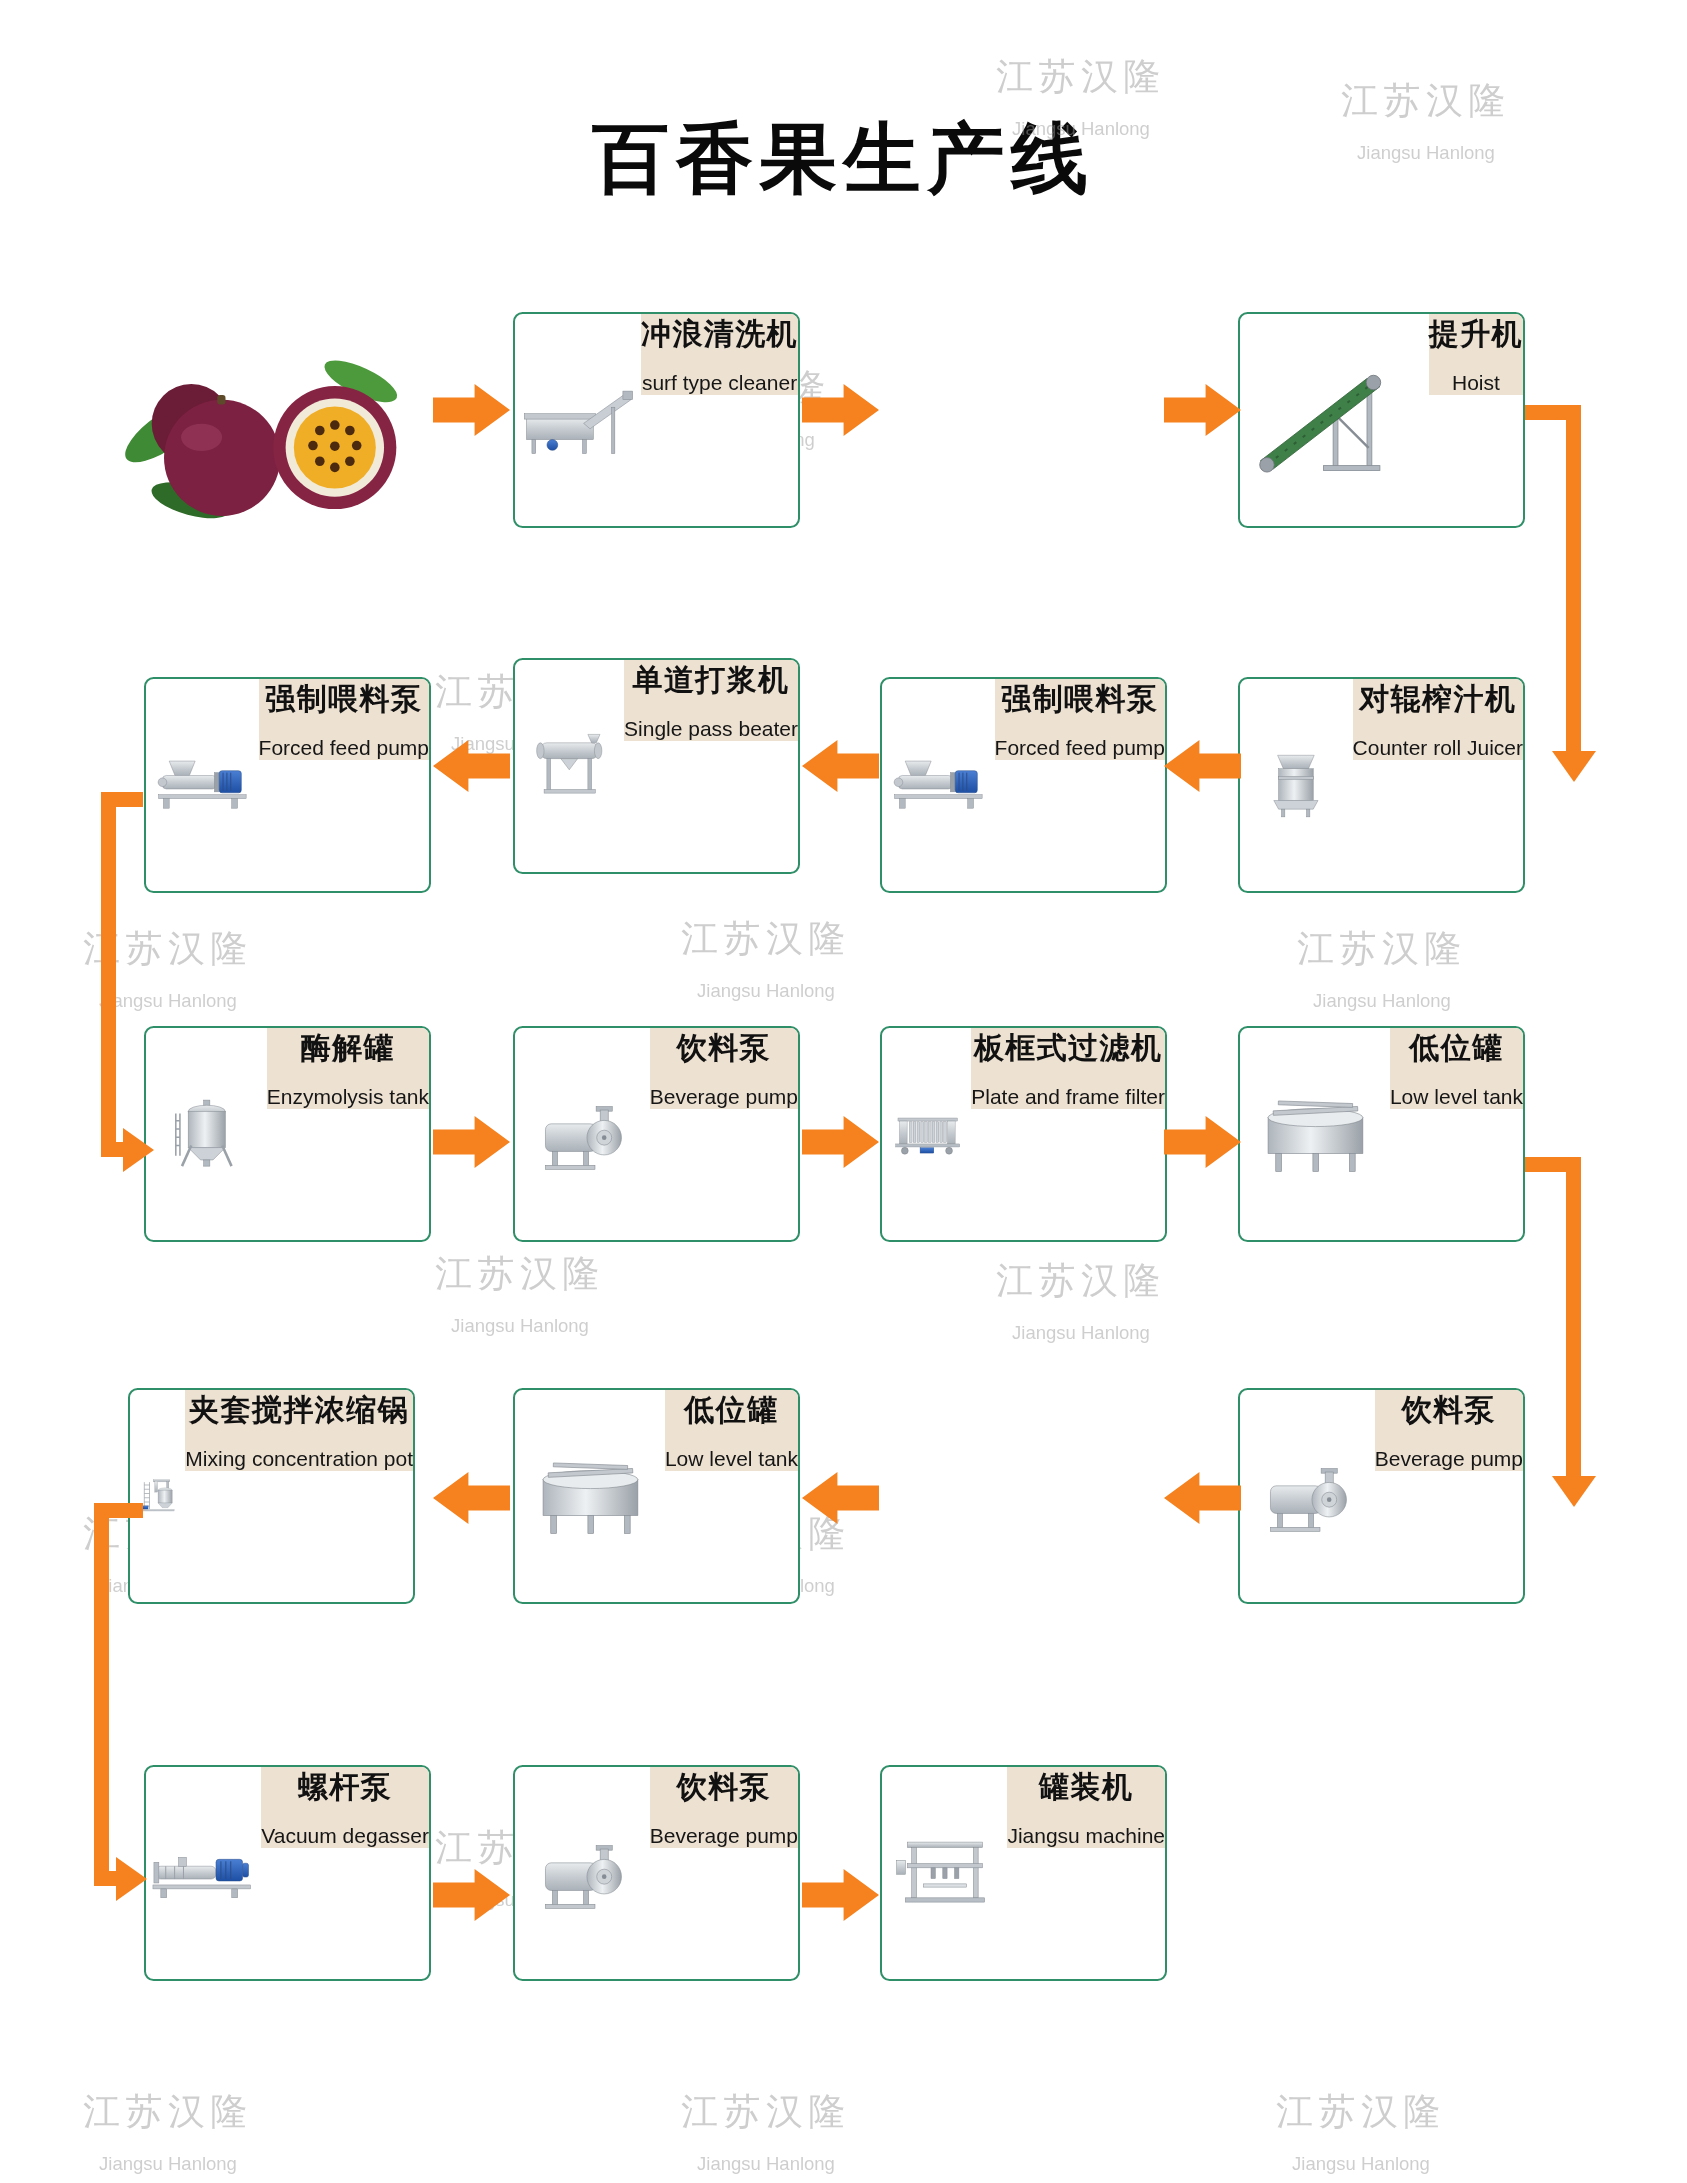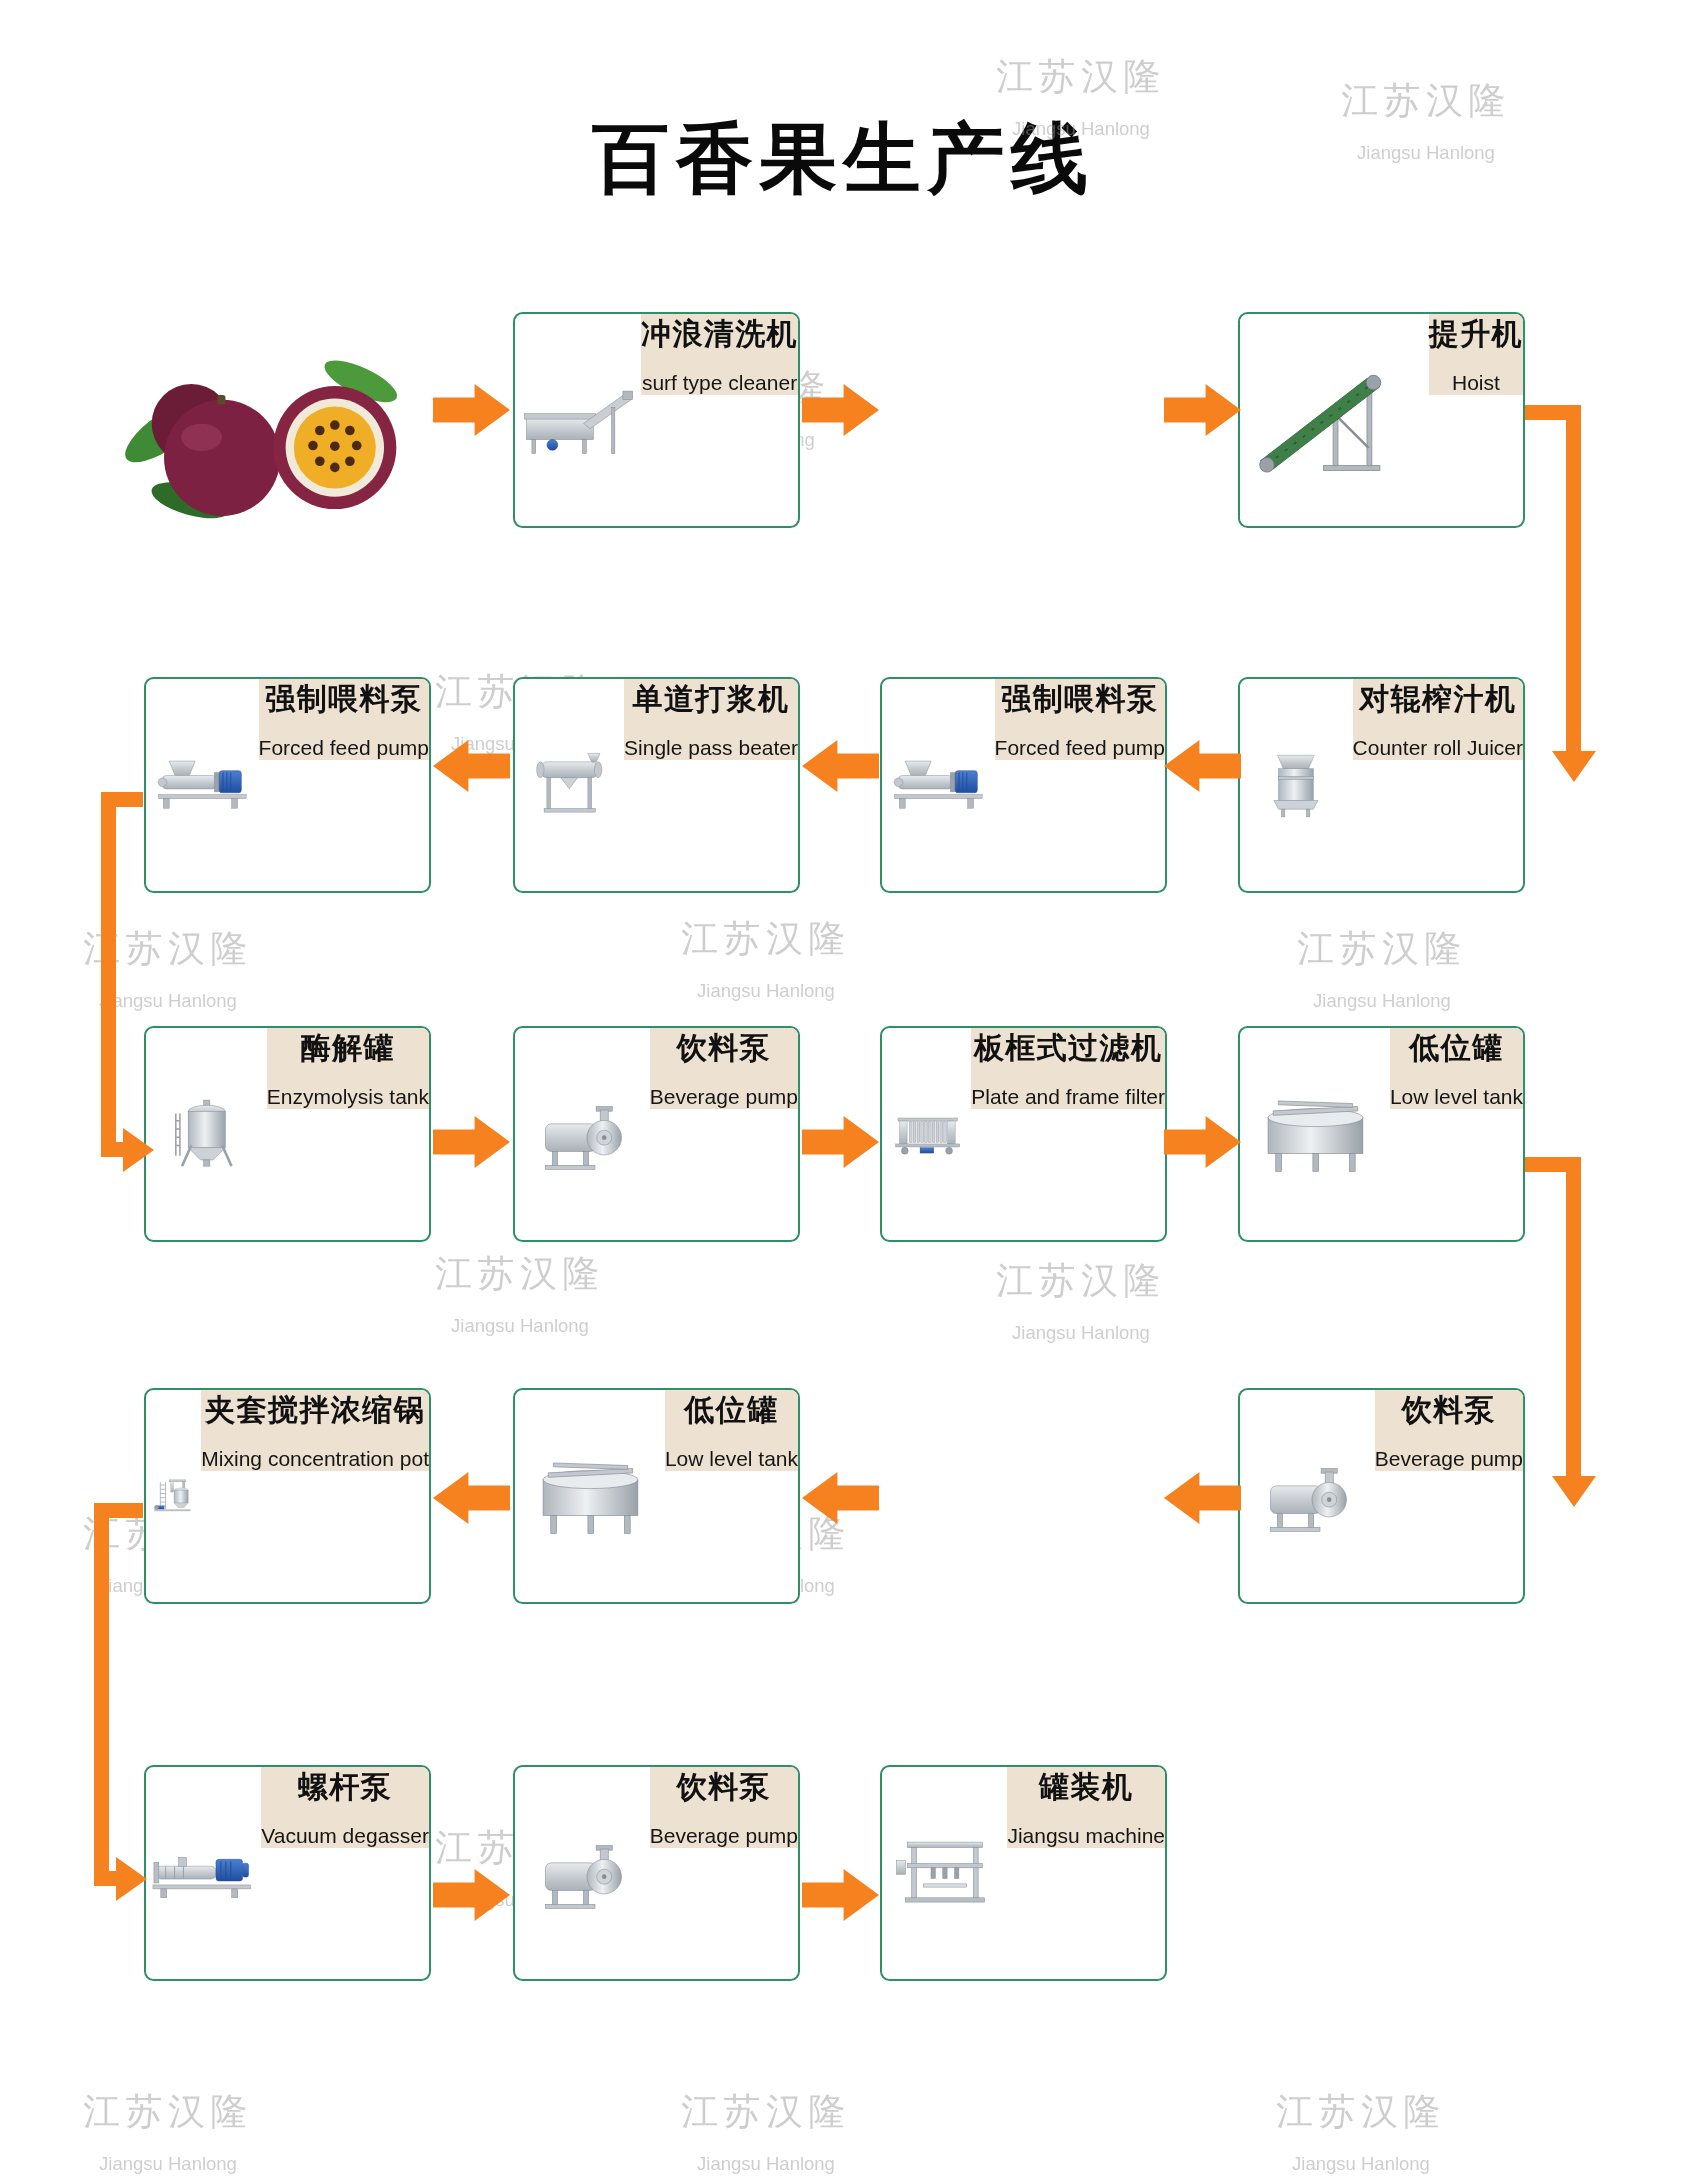--- a/index.html
+++ b/index.html
@@ -412,21 +412,21 @@
     <div class="illus">
         <svg viewBox="0 0 220 150">
           <use href="#sym-feed-pump"></use>
         </svg>
       </div>
     <div class="label">
         <div class="zh">强制喂料泵</div>
         <div class="en">Forced feed pump</div>
       </div>
   </div>
-  <div class="card" style="left:513px;top:677px">
+  <div class="card" style="left:513px;top:658px">
     <div class="illus">
         <svg viewBox="0 0 220 150">
           <use href="#sym-beater"></use>
         </svg>
       </div>
     <div class="label">
         <div class="zh">单道打浆机</div>
         <div class="en">Single pass beater</div>
       </div>
   </div>
@@ -502,21 +502,21 @@
     <div class="illus">
         <svg viewBox="0 0 220 150">
           <use href="#sym-low-tank"></use>
         </svg>
       </div>
     <div class="label">
         <div class="zh">低位罐</div>
         <div class="en">Low level tank</div>
       </div>
   </div>
-  <div class="card" style="left:144px;top:1388px">
+  <div class="card" style="left:128px;top:1388px">
     <div class="illus">
         <svg viewBox="0 0 220 150">
           <use href="#sym-conc-pot"></use>
         </svg>
       </div>
     <div class="label">
         <div class="zh">夹套搅拌浓缩锅</div>
         <div class="en">Mixing concentration pot</div>
       </div>
   </div>

